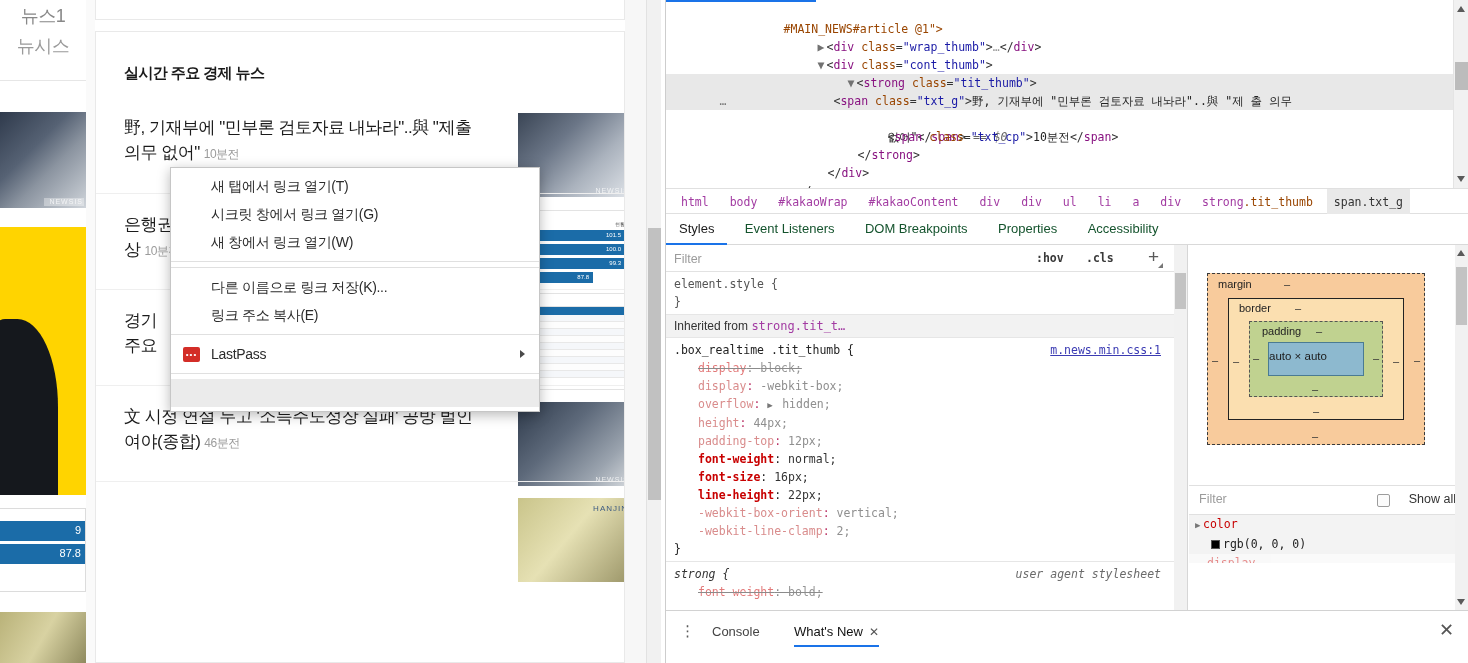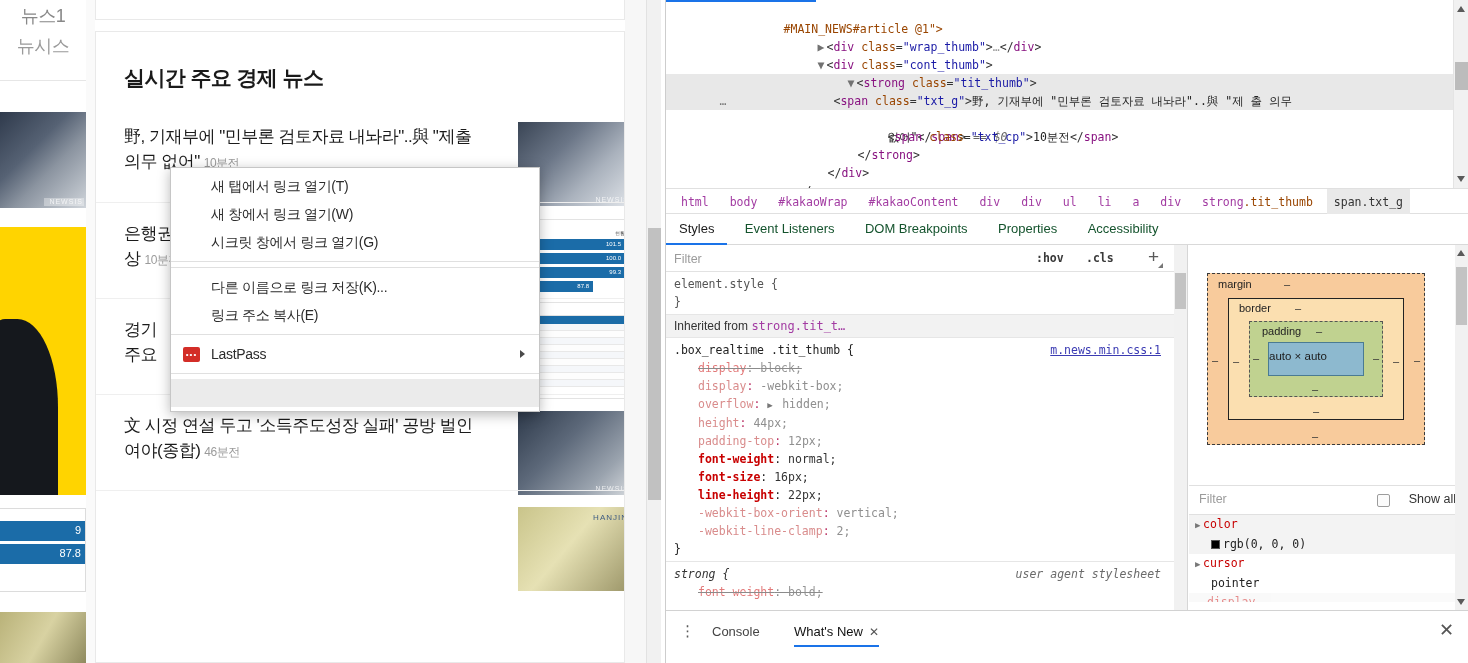--- a/index.html
+++ b/index.html
@@ -66,21 +66,21 @@
   }
   .news-card-top {
     position:absolute; left:0; top:0; width:530px; height:20px;
     border:1px solid #e9e9e9; border-top:none; background:#fff;
   }
   .news-card {
     position:absolute; left:0; top:31px; width:530px; height:632px;
     border:1px solid #e9e9e9; background:#fff; overflow:hidden;
   }
   .news-title {
-    font-size:21px; font-weight:bold; color:#1a1a1a;
+    font-size:15px; font-weight:bold; color:#1a1a1a;
     padding:32px 0 0 28px; letter-spacing:-0.6px;
   }
   .news-list { margin-top:14px; }
   .news-item {
     position:relative; padding:18px 150px 18px 28px; min-height:96px;
     border-top:1px solid #efefef;
   }
   .news-item:first-child { border-top:none; }
   .news-item .headline {
     font-size:17px; line-height:25px; color:#1b1b1b; letter-spacing:-0.5px;
@@ -408,22 +408,22 @@
   </div>
 
   <div id="gap-col"></div>
   <div id="page-scroll">
     <div class="thumb"></div>
   </div>
 </div>
 
 <div id="ctx-menu">
   <div class="ctx-item">새 탭에서 링크 열기(T)</div>
+  <div class="ctx-item">시크릿 창에서 링크 열기(G)</div>
   <div class="ctx-item">새 창에서 링크 열기(W)</div>
-  <div class="ctx-item">시크릿 창에서 링크 열기(G)</div>
   <div class="ctx-sep"></div>
   <div class="ctx-sep"></div>
   <div class="ctx-item">다른 이름으로 링크 저장(K)...</div>
   <div class="ctx-item">링크 주소 복사(E)</div>
   <div class="ctx-sep"></div>
   <div class="ctx-item">
     <span class="lp-ico">•••</span>
     <span>LastPass</span>
     <span class="ctx-arrow"></span>
   </div>
@@ -586,24 +586,20 @@
     <div id="computed-filter">
       <input placeholder="Filter" style="">
       <span class="showall-box"></span>
       <span class="showall-lbl">Show all</span>
     </div>
 
     <div class="cs-row alt">
       <span class="tri-sm">▶</span><span class="cs-name">color</span>
       <div class="cs-val"><span class="swatch"></span><span>rgb(0, 0, 0)</span></div>
     </div>
-    <div class="cs-row">
-      <span class="tri-sm">▶</span><span class="cs-name">cursor</span>
-      <div class="cs-val">pointer</div>
-    </div>
     <div class="cs-row alt" style="opacity:.45;height:9px;overflow:hidden">
       <span class="cs-name" style="padding-left:12px">display</span>
     </div>
 
     <div id="rp-scroll">
       <div class="sb-arrow sb-up" style="left:2px;top:5px"></div>
       <div class="thumb"></div>
       <div class="sb-arrow sb-dn" style="left:2px;bottom:5px"></div>
     </div>
   </div>

